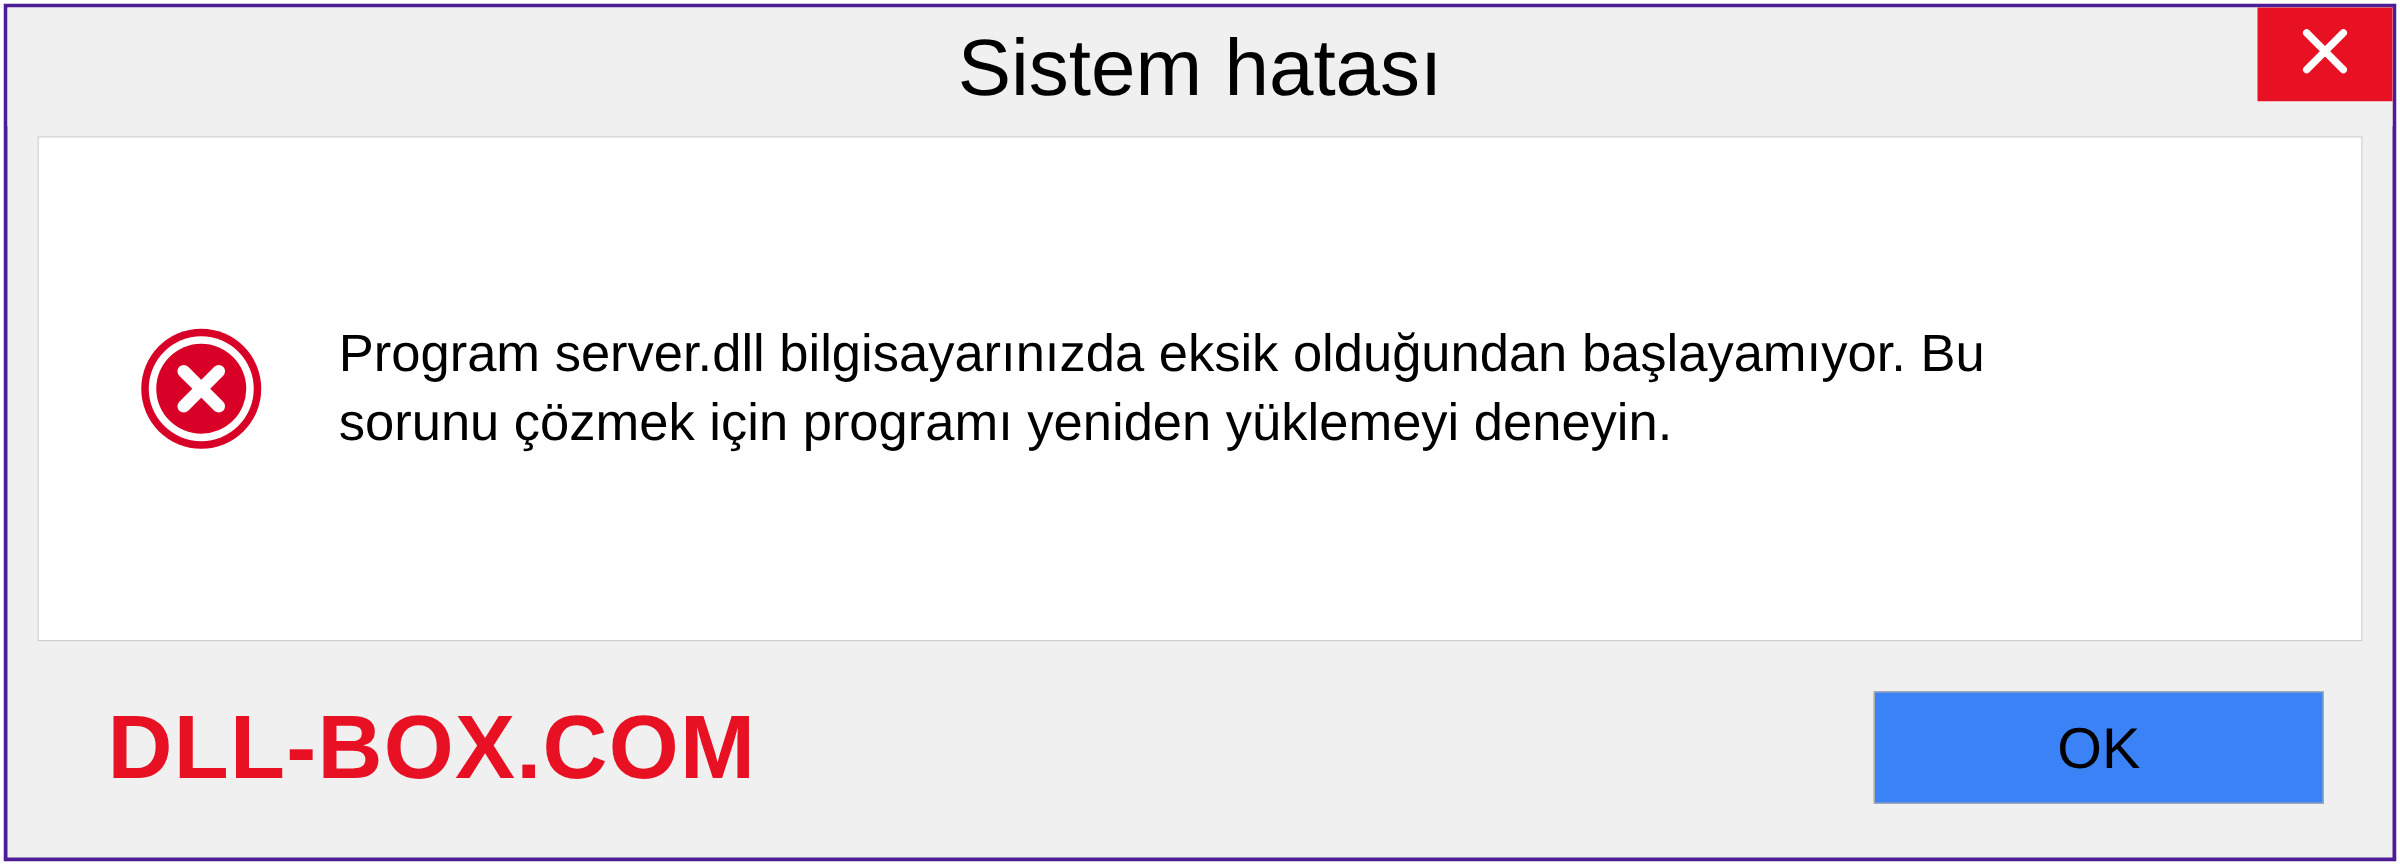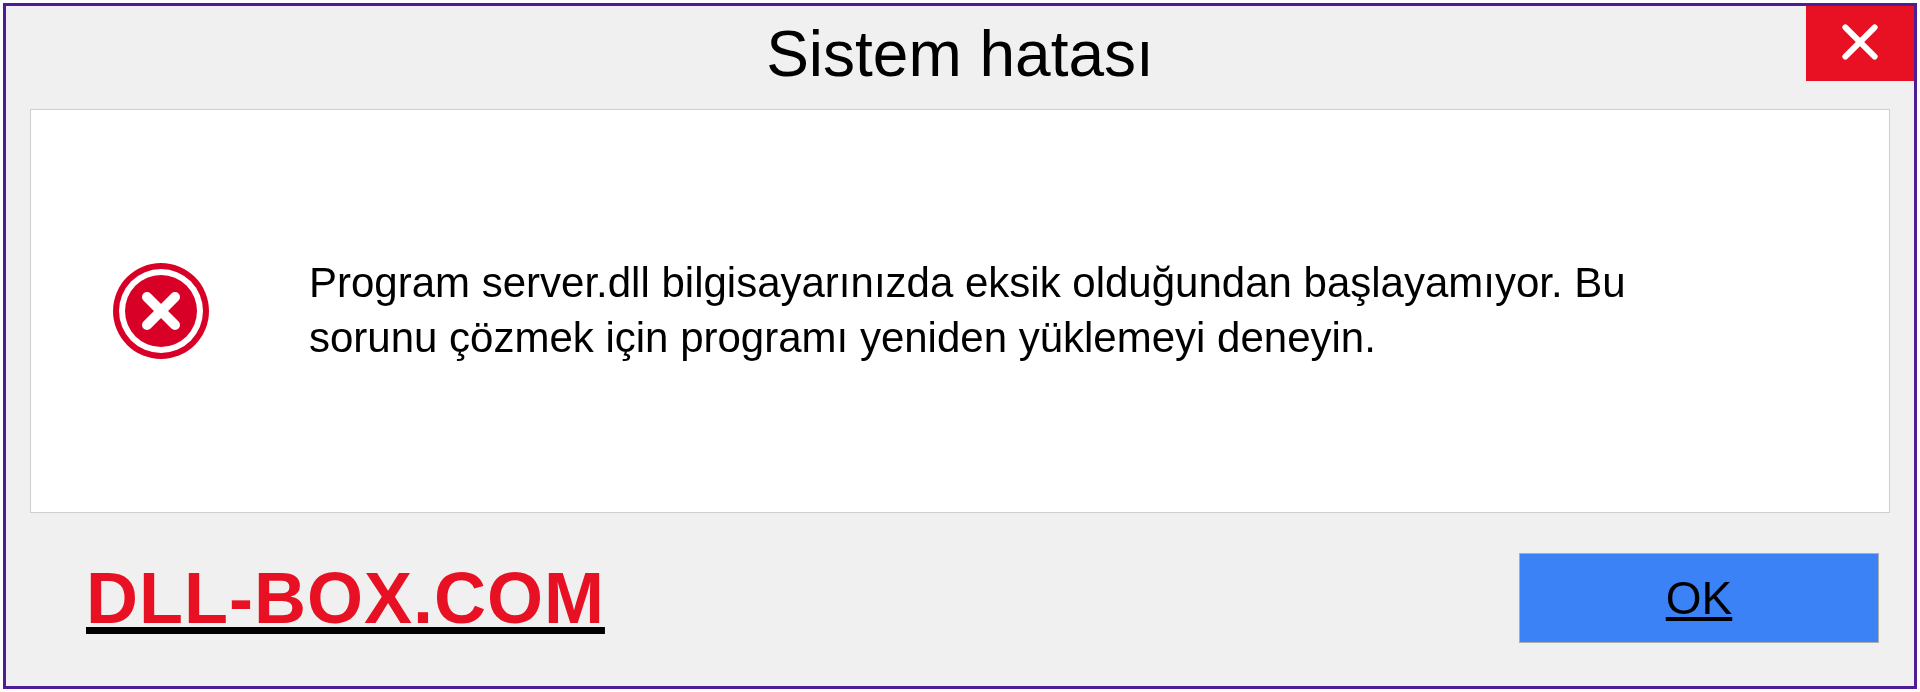--- a/index.html
+++ b/index.html
@@ -53,41 +53,39 @@
       height: 44px;
     }
     .content-panel {
       margin: 8px 24px 0 24px;
       height: 404px;
       background: #ffffff;
       border: 1px solid #cfcfcf;
       display: flex;
       align-items: center;
       padding: 0 50px 0 80px;
-      gap: 38px;
     }
     .error-icon {
       width: 100px;
       height: 100px;
       flex-shrink: 0;
       margin-right: 60px;
     }
     .error-message {
       font-size: 42px;
       line-height: 1.3;
       color: #000;
       max-width: 1450px;
     }
     .footer {
       height: 170px;
       display: flex;
       align-items: center;
       justify-content: space-between;
-      padding: 0 35px 0 80px;
-      text-decoration: underline;
+      padding: 0 55px 0 80px;
     }
     .watermark {
       font-size: 72px;
       font-weight: 800;
       color: #e81123;
       font-family: Arial, sans-serif;
       letter-spacing: 1px;
     }
     .ok-button {
       width: 360px;

